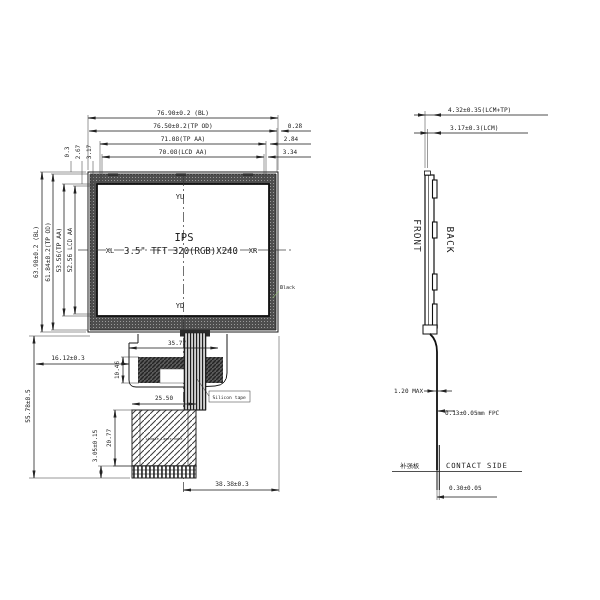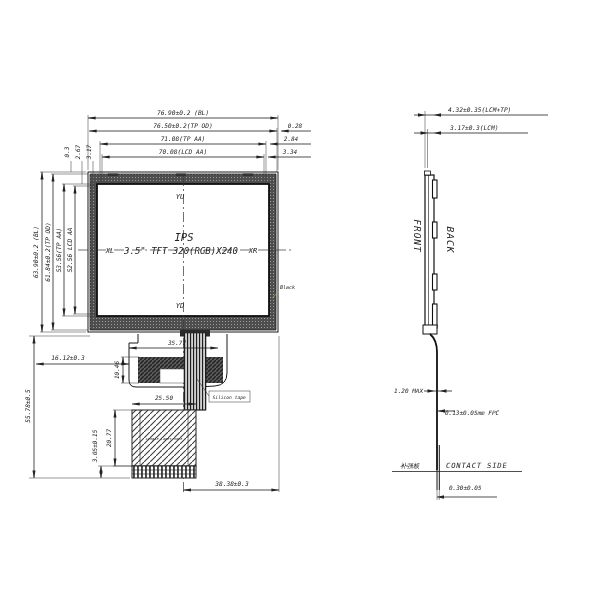--- a/index.html
+++ b/index.html
@@ -1,17 +1,17 @@
 <!DOCTYPE html>
 <html><head>
 <meta charset="utf-8">
 <style>
   html,body{margin:0;padding:0;background:#fff;}
   .stage{position:relative;width:600px;height:600px;background:#ffffff;overflow:hidden;
-         font-family:"DejaVu Sans Mono","Liberation Mono",monospace;font-style:italic;}
+         font-family:"DejaVu Sans Mono","Liberation Mono",monospace;}
   svg{display:block;}
   text{fill:#222;font-family:"DejaVu Sans Mono","Liberation Mono",monospace;}
   .dimline{stroke:#222;stroke-width:0.8;fill:none;}
   .extline{stroke:#444;stroke-width:0.55;fill:none;}
   .outline{stroke:#1a1a1a;fill:none;}
   .center{stroke:#333;stroke-width:0.7;stroke-dasharray:10 3 2 3;fill:none;}
 </style>
 </head>
 <body>
 

